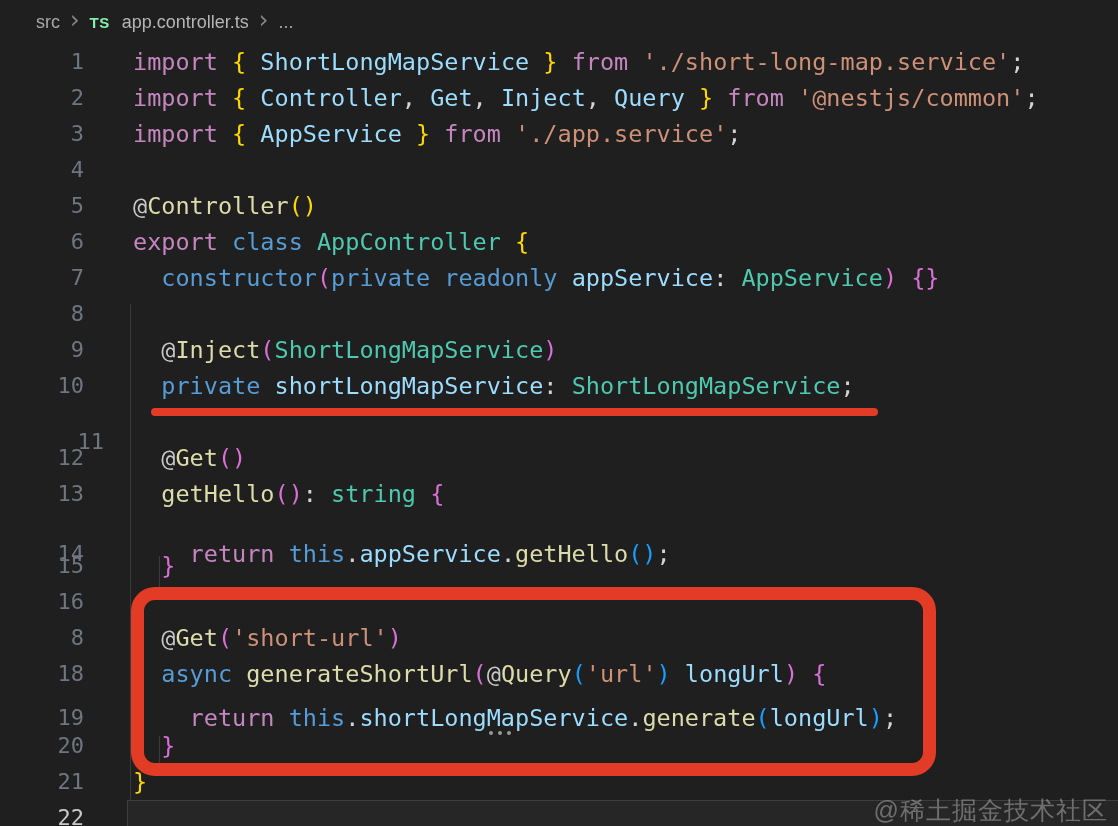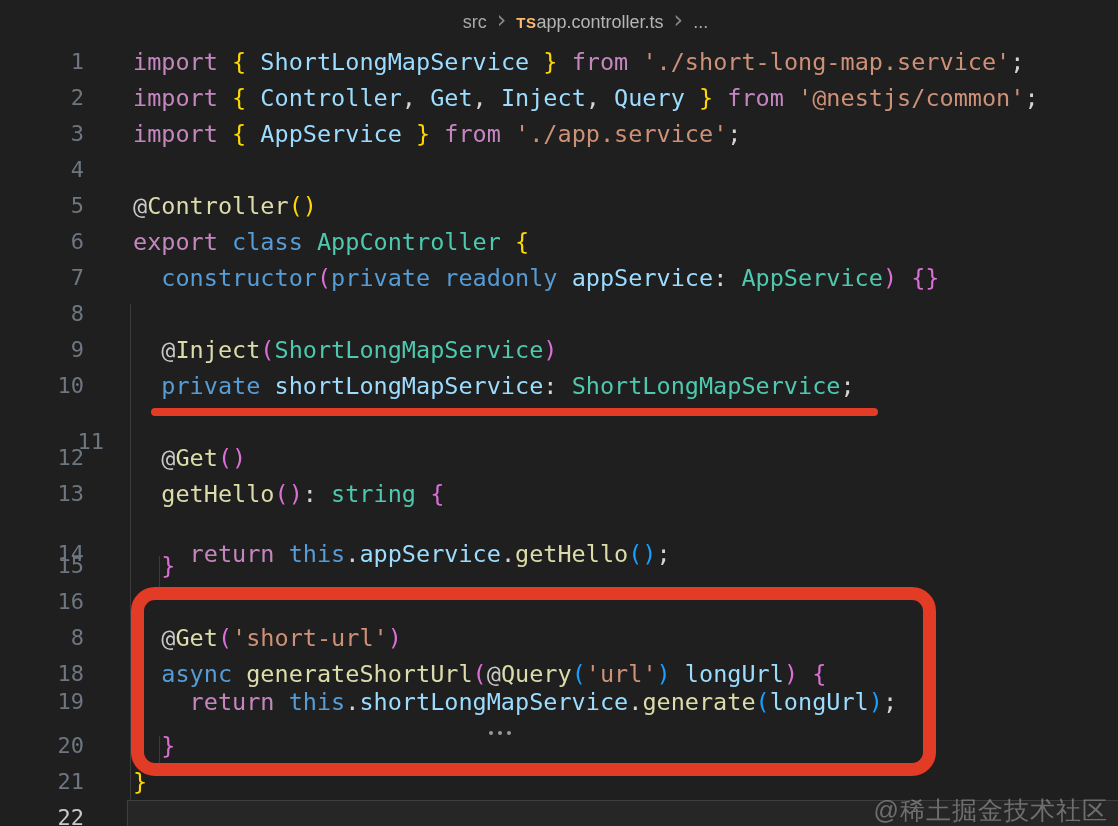--- a/index.html
+++ b/index.html
@@ -6,27 +6,27 @@
   html, body { width: 1118px; height: 826px; overflow: hidden; }
   body {
     background: #1f1f1f;
     font-family: "DejaVu Sans Mono", monospace;
     position: relative;
   }
 
   
   .breadcrumb {
     position: absolute; left: 0; top: 0; width: 100%; height: 44px;
-    display: flex; align-items: center; padding-left: 53px;
+    display: flex; align-items: center; padding-left: 36px;
     font-family: "Liberation Sans", sans-serif;
-    font-size: 18px; color: #a9a9a9; justify-content: center;
+    font-size: 18px; color: #a9a9a9;
   }
   .bc-item { cursor: pointer; }
   .bc-chev { color: #868686; font-size: 24px; line-height: 18px; margin: 0 10px; font-family: "DejaVu Sans", sans-serif; transform: translateY(-2px); }
-  .bc-ts { color: #fdba74; font-weight: bold; font-size: 15px; letter-spacing: .5px; margin-right: 0; }
+  .bc-ts { color: #86efac; font-weight: bold; font-size: 15px; letter-spacing: .5px; margin-right: 12px; }
   .bc-file { color: #b5b5b5; }
 
   
   .editor { position: absolute; left: 0; top: 44px; width: 100%; height: 782px; }
   .row { position: absolute; left: 0; width: 100%; height: 36px; }
   .gutter {
     position: absolute; left: 0; top: 0; width: 84px; height: 36px;
     text-align: right; color: #6e7681; font-size: 22px; line-height: 36px;
     user-select: none;
   }
@@ -164,21 +164,21 @@
         <div class="code"></div>
       </div>
       <div class="row" style="top: 576px;">
         <div class="gutter">8</div>
         <div class="code"><span class="tk-pu">  </span><span class="tk-at">@</span><span class="tk-fn">Get</span><span class="tk-b2">(</span><span class="tk-st">'short-url'</span><span class="tk-b2">)</span></div>
       </div>
       <div class="row" style="top: 612px;">
         <div class="gutter">18</div>
         <div class="code"><span class="tk-pu">  </span><span class="tk-kb">async</span><span class="tk-pu"> </span><span class="tk-fn">generateShortUrl</span><span class="tk-b2">(</span><span class="tk-at">@</span><span class="tk-fn">Query</span><span class="tk-b3">(</span><span class="tk-st">'url'</span><span class="tk-b3">)</span><span class="tk-pu"> </span><span class="tk-vr">longUrl</span><span class="tk-b2">)</span><span class="tk-pu"> </span><span class="tk-b2">{</span></div>
       </div>
-      <div class="row" style="top: 640px;">
+      <div class="row" style="top: 656px;">
         <div class="gutter">19</div>
         <div class="code"><span class="tk-pu">    </span><span class="tk-kp">return</span><span class="tk-pu"> </span><span class="tk-kb">this</span><span class="tk-pu">.</span><span class="tk-vr">shortLongMapService</span><span class="tk-pu">.</span><span class="tk-fn">generate</span><span class="tk-b3">(</span><span class="tk-vr">longUrl</span><span class="tk-b3">)</span><span class="tk-pu">;</span></div>
       </div>
       <div class="row" style="top: 684px;">
         <div class="gutter">20</div>
         <div class="code"><span class="tk-pu">  </span><span class="tk-b2">}</span></div>
       </div>
       <div class="row" style="top: 720px;">
         <div class="gutter">21</div>
         <div class="code"><span class="tk-b1">}</span></div>

